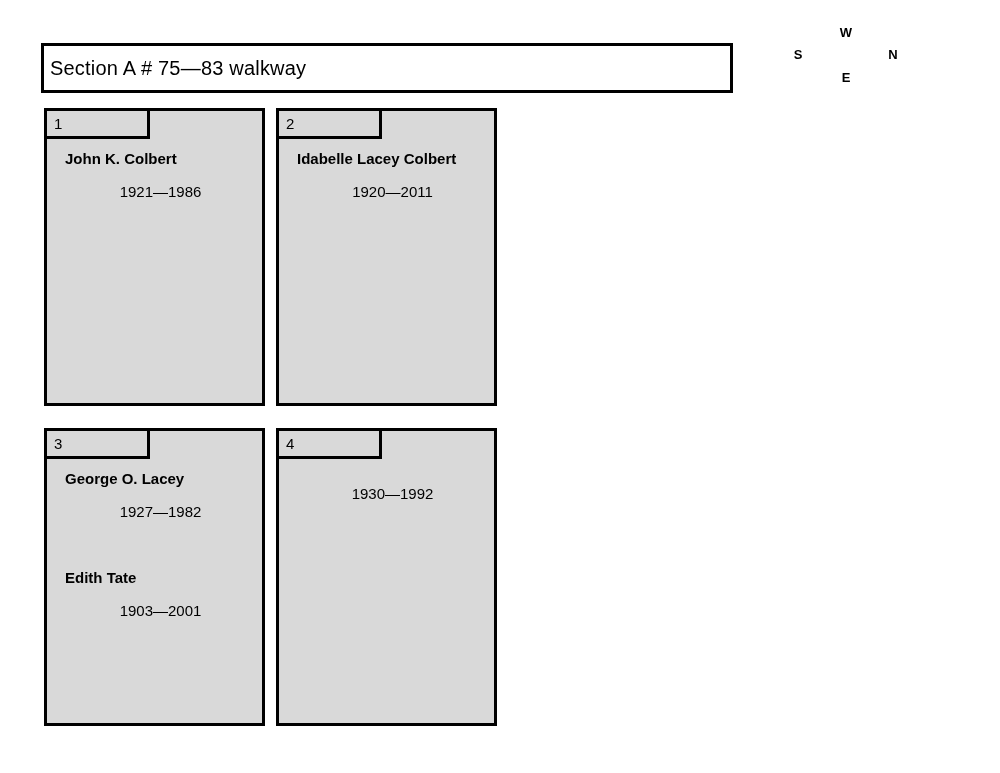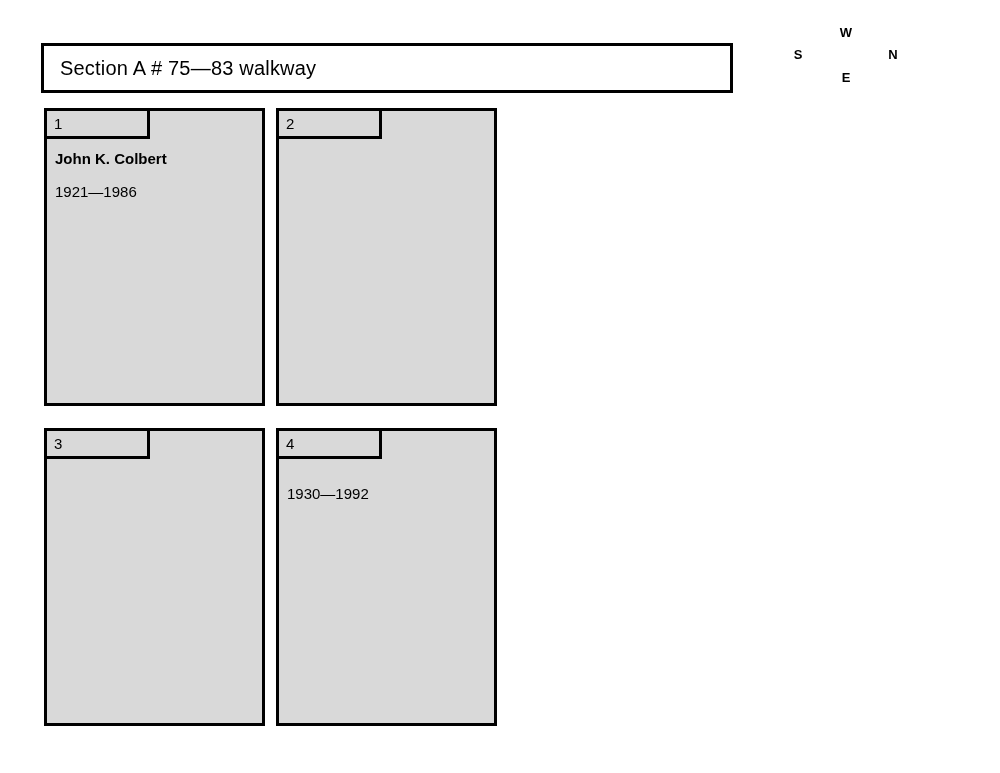--- a/index.html
+++ b/index.html
@@ -24,21 +24,21 @@
     top: 43px;
     width: 692px;
     height: 50px;
     box-sizing: border-box;
     border: 3px solid #000000;
     background: #ffffff;
     display: flex;
     align-items: center;
   }
   .header-box .title {
-    padding-left: 16px;
+    padding-left: 6px;
     font-size: 20px;
     letter-spacing: 0.2px;
   }
 
   
   .compass-letter {
     position: absolute;
     font-size: 13px;
     font-weight: bold;
     transform: translate(-50%, -50%);
@@ -75,30 +75,31 @@
   }
   .plot .tab .num {
     display: block;
     padding: 4px 0 0 7px;
     font-size: 15px;
     line-height: 18px;
   }
 
   .plot .content {
     position: relative;
-    padding: 39px 6px 0 8px;
+    padding: 39px 6px 0 18px;
     font-size: 15px;
     line-height: 18px;
   }
   .plot .name {
     font-weight: bold;
     margin: 0;
   }
   .plot .dates {
     margin: 15px 0 0 0;
+    text-align: center;
   }
   .plot .occupant + .occupant .name {
     margin-top: 48px;
   }
 </style>
 </head>
 <body>
 
 <div class="canvas">
 
@@ -122,25 +123,41 @@
         <div class="name">John K. Colbert</div>
         <div class="dates">1921—1986</div>
       </div>
     </div>
   </div>
 
   <div class="plot plot-2">
     <div class="tab">
       <span class="num">2</span>
     </div>
+    <div class="content">
+      <div class="occupant">
+        <div class="name">Idabelle Lacey Colbert</div>
+        <div class="dates">1920—2011</div>
+      </div>
+    </div>
   </div>
 
   <div class="plot plot-3">
     <div class="tab">
       <span class="num">3</span>
+    </div>
+    <div class="content">
+      <div class="occupant">
+        <div class="name">George O. Lacey</div>
+        <div class="dates">1927—1982</div>
+      </div>
+      <div class="occupant">
+        <div class="name">Edith Tate</div>
+        <div class="dates">1903—2001</div>
+      </div>
     </div>
   </div>
 
   <div class="plot plot-4">
     <div class="tab">
       <span class="num">4</span>
     </div>
     <div class="content">
       <div class="occupant">
         <div class="dates">1930—1992</div>

